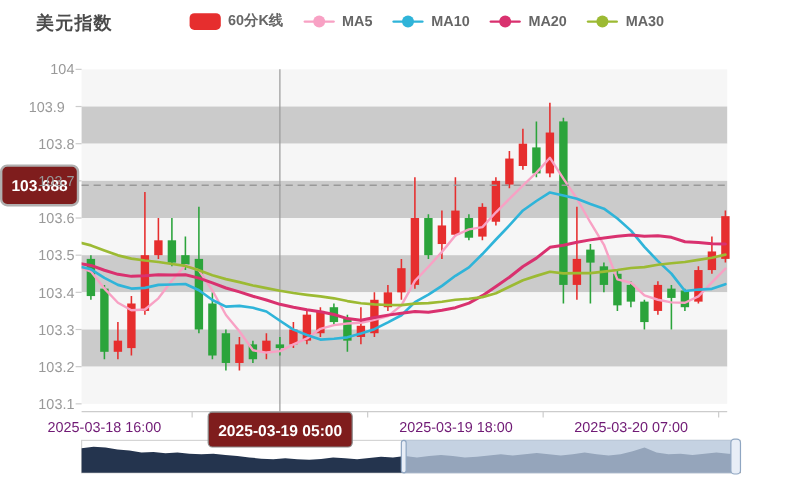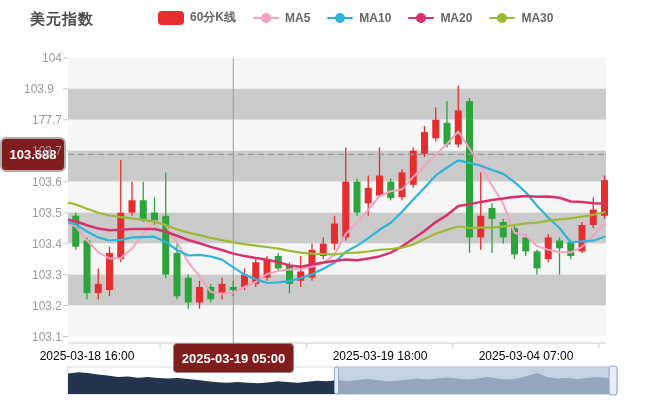--- a/index.html
+++ b/index.html
@@ -18,21 +18,21 @@
   .legend-item .klabel{font-size:12px;color:#666;font-weight:bold;}
   .sw-rect{width:26px;height:14px;border-radius:4px;display:inline-block;}
   .sw-ma{position:relative;width:26px;height:14px;display:inline-block;}
   .sw-ma .ln{position:absolute;left:0;top:6px;width:26px;height:2.5px;border-radius:2px;}
   .sw-ma .dt{position:absolute;left:8px;top:2px;width:10px;height:10px;border-radius:50%;}
   .axis-label-y{
     position:absolute;width:46px;text-align:right;font-size:12px;color:#999;
     transform:translateY(-50%);
   }
   .axis-label-x{
-    position:absolute;width:120px;text-align:center;font-size:12px;color:#000000;top:349px;
+    position:absolute;width:120px;text-align:center;font-size:12px;color:#701a75;top:349px;
   }
   .dark-box{
     position:absolute;background:#7f1d1d;border:2px solid #b0b0b0;border-radius:6px;
     color:#fff;font-weight:bold;display:flex;align-items:center;justify-content:center;
     box-sizing:border-box;
   }
   #price-box{left:0px;top:137px;width:66px;height:35px;font-size:13px;}
   #xaxis-tooltip{left:173px;top:343px;width:121px;height:30px;font-size:13px;border-radius:4px;border-width:1px;border-color:#8a8a8a;}
 </style>
 </head>
@@ -221,29 +221,29 @@
       <span class="sw-ma">
           <span class="ln" style="background: rgb(156, 186, 51);"></span>
           <span class="dt" style="background: rgb(156, 186, 51);"></span>
         </span>
       <span class="klabel">MA30</span>
     </div>
   </div>
 
   <div class="axis-label-x" style="left:27px;">2025-03-18 16:00</div>
   <div class="axis-label-x" style="left:320px;">2025-03-19 18:00</div>
-  <div class="axis-label-x" style="left:466px;">2025-03-04 07:00</div>
+  <div class="axis-label-x" style="left:466px;">2025-03-20 07:00</div>
 
   <div class="dark-box" id="price-box">103.688</div>
   <div class="dark-box" id="xaxis-tooltip">2025-03-19 05:00</div>
 
   <div id="y-labels">
       <div class="axis-label-y" style="left: 16px; top: 57.8px;">104</div>
       <div class="axis-label-y" style="left: 16px; top: 88.77px; text-align: center;">103.9</div>
-      <div class="axis-label-y" style="left: 16px; top: 119.74px;">177.7</div>
+      <div class="axis-label-y" style="left: 16px; top: 119.74px;">103.8</div>
       <div class="axis-label-y" style="left: 16px; top: 150.71px;">103.7</div>
       <div class="axis-label-y" style="left: 16px; top: 181.68px;">103.6</div>
       <div class="axis-label-y" style="left: 16px; top: 212.65px;">103.5</div>
       <div class="axis-label-y" style="left: 16px; top: 243.62px;">103.4</div>
       <div class="axis-label-y" style="left: 16px; top: 274.59px;">103.3</div>
       <div class="axis-label-y" style="left: 16px; top: 305.56px;">103.2</div>
       <div class="axis-label-y" style="left: 16px; top: 336.53px;">103.1</div>
     </div>
 </div>
 

